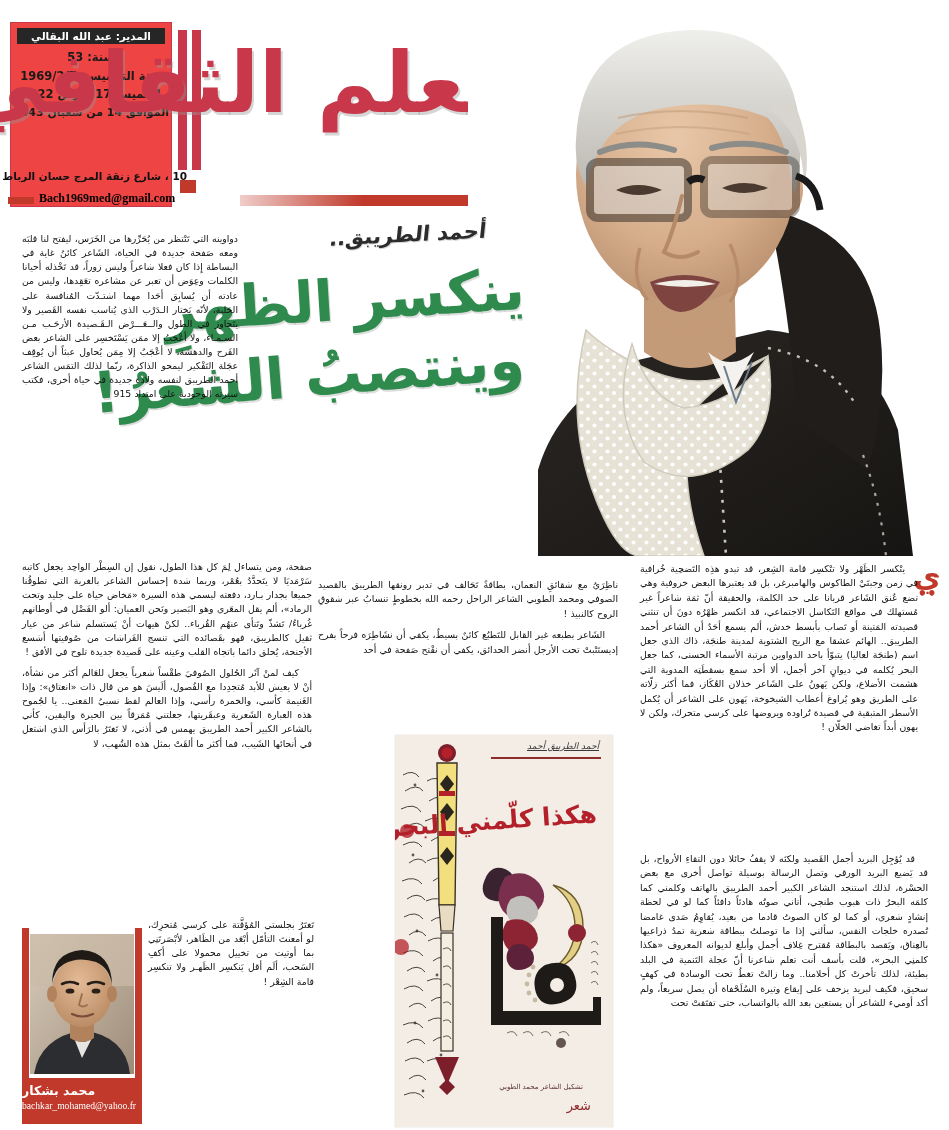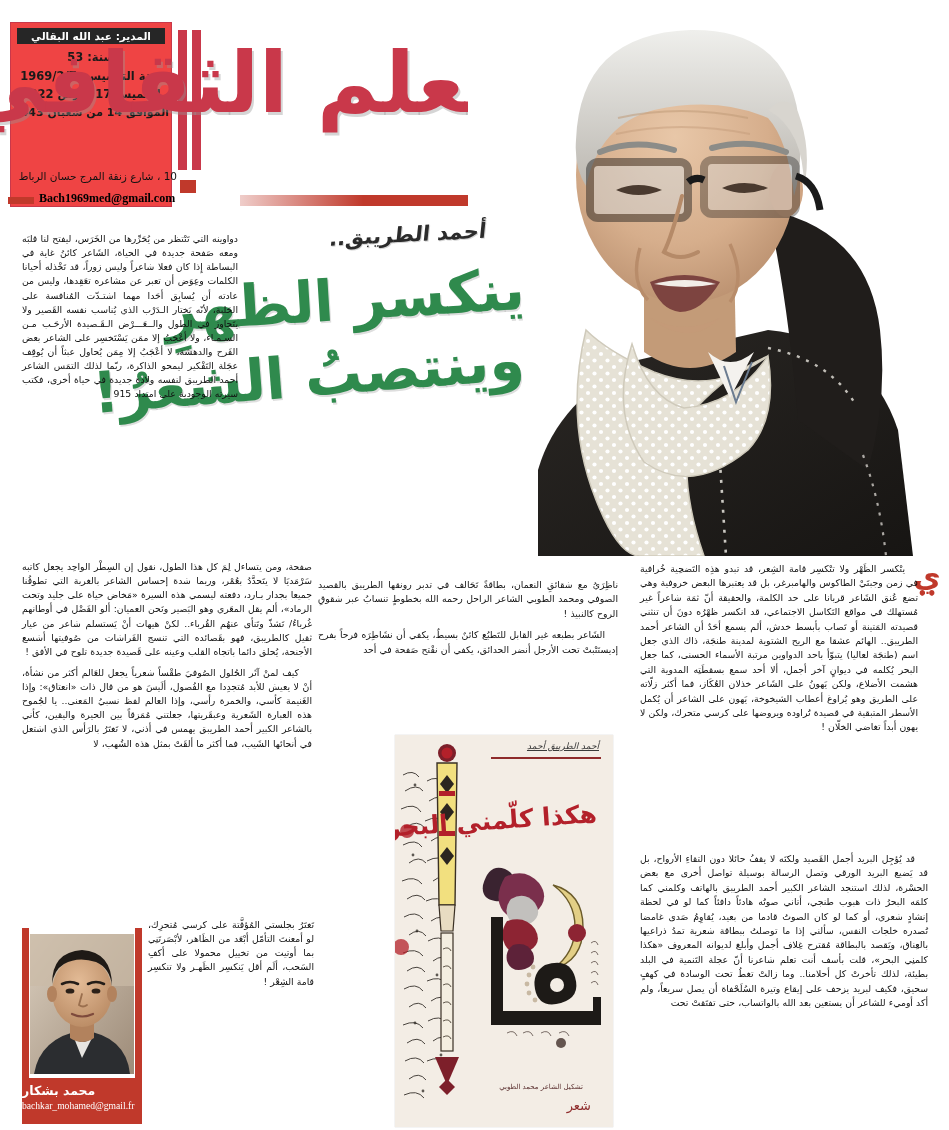--- a/index.html
+++ b/index.html
@@ -31,22 +31,22 @@
     padding:2px 4px;margin:3px 6px 4px 6px;
     letter-spacing:-0.2px;
     white-space:nowrap;
   }
   .info-line{
     font-size:11.5px;font-weight:bold;color:#1a1a1a;
     line-height:1.62;white-space:nowrap;
   }
   .info-line.small{font-size:11px;}
   .addr-line{
-    position:absolute;left:2px;top:170px;width:175px;
-    font-size:10.5px;font-weight:normal;color:#111;
+    position:absolute;left:12px;top:170px;width:175px;
+    font-size:10.5px;font-weight:bold;color:#111;
     text-align:right;white-space:nowrap;
   }
   .email-row{
     position:absolute;left:8px;top:193px;width:230px;height:14px;
   }
   .email-dash{
     position:absolute;left:0;top:4px;width:26px;height:7px;background:#c0392b;
   }
   .email-txt{
     position:absolute;left:31px;top:-2px;
@@ -428,21 +428,21 @@
         <ellipse cx="40" cy="57" rx="4.4" ry="2.6" fill="#2b2018"></ellipse>
         <ellipse cx="66" cy="57" rx="4.4" ry="2.6" fill="#2b2018"></ellipse>
 
         <path d="M52 60 L49 71 Q53 74 57 71" stroke="#9a6f4e" stroke-width="1.8" fill="none" stroke-linecap="round"></path>
 
         <path d="M42 80 Q52 85 63 80" stroke="#7e4a3c" stroke-width="2.2" fill="none" stroke-linecap="round"></path>
       </svg>
     </div>
     <div class="author-caption">
       <span class="nm">محمد بشكار</span>
-      <span class="em">bachkar_mohamed@gmail.fr</span>
+      <span class="em">bachkar_mohamed@yahoo.fr</span>
     </div>
   </div>
 
   <div class="book">
     <svg width="218" height="392" viewBox="0 0 218 392" xmlns="http://www.w3.org/2000/svg">
       <rect width="218" height="392" fill="#f3ede5"></rect>
 
       <g opacity=".85" fill="none" stroke="#2a2520" stroke-width="1">
         <path d="M8 40 q10 -6 16 2 M10 56 q12 -8 18 0 M6 74 q14 -7 20 3 M12 92 q10 -8 18 1
                  M8 110 q13 -7 19 2 M14 128 q10 -8 17 0 M7 146 q13 -6 20 3 M12 164 q11 -8 18 1

